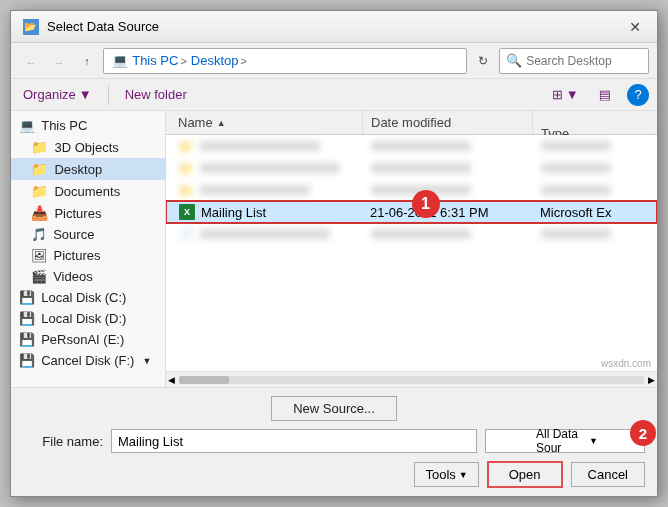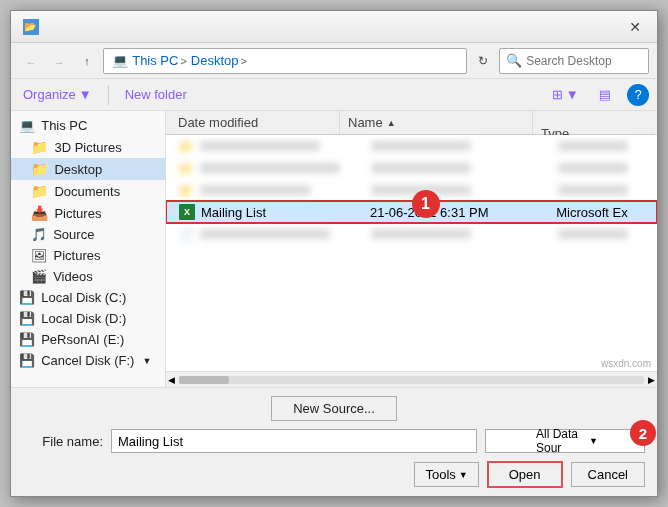--- a/index.html
+++ b/index.html
@@ -13,41 +13,41 @@
     .nav-bar { display: flex; align-items: center; padding: 4px 8px; gap: 4px; background: #f0f0f0; border-bottom: 1px solid #ddd; height: 36px; }
     .nav-btn { width: 24px; height: 24px; background: none; border: 1px solid transparent; cursor: pointer; display: flex; align-items: center; justify-content: center; font-size: 11px; color: #444; border-radius: 2px; }
     .nav-btn.disabled { opacity: 0.4; cursor: default; }
     .address-bar { flex: 1; height: 26px; border: 1px solid #aaa; background: white; display: flex; align-items: center; padding: 0 8px; gap: 4px; border-radius: 2px; }
     .breadcrumb-item { display: flex; align-items: center; gap: 2px; color: #0066cc; cursor: pointer; font-size: 12px; }
     .breadcrumb-sep { color: #666; font-size: 11px; }
     .refresh-btn { width: 24px; height: 26px; background: none; border: 1px solid transparent; cursor: pointer; display: flex; align-items: center; justify-content: center; font-size: 12px; color: #444; }
     .search-bar { width: 150px; height: 26px; border: 1px solid #aaa; background: white; display: flex; align-items: center; padding: 0 6px; gap: 4px; border-radius: 2px; }
     .search-bar input { border: none; outline: none; flex: 1; font-size: 12px; color: #888; background: transparent; }
     .toolbar { display: flex; align-items: center; padding: 4px 8px; gap: 12px; background: #f0f0f0; border-bottom: 1px solid #ddd; height: 32px; }
-    .toolbar-btn { background: none; border: none; cursor: pointer; font-size: 13px; color: #8b5cf6; display: flex; align-items: center; gap: 3px; padding: 2px 4px; }
+    .toolbar-btn { background: none; border: none; cursor: pointer; font-size: 13px; color: #701a75; display: flex; align-items: center; gap: 3px; padding: 2px 4px; }
     .toolbar-divider { width: 1px; height: 20px; background: #ccc; }
     .main-content { display: flex; flex: 1; overflow: hidden; }
     .sidebar { width: 155px; background: #f8f8f8; border-right: 1px solid #ddd; overflow-y: auto; padding: 4px 0; }
     .sidebar-item { display: flex; align-items: center; gap: 6px; padding: 3px 8px; cursor: pointer; font-size: 12px; color: #222; white-space: nowrap; }
     .sidebar-item.selected { background: #cce0f5; }
     .file-list-area { flex: 1; display: flex; flex-direction: column; overflow: hidden; }
     .file-list-header { display: flex; background: #f0f0f0; border-bottom: 1px solid #ccc; height: 24px; padding: 0 4px; }
     .col-header { display: flex; align-items: center; font-size: 12px; color: #444; padding: 0 8px; border-right: 1px solid #ddd; cursor: pointer; user-select: none; }
     .col-header.name { flex: 1; }
     .col-header.date { width: 170px; }
     .col-header.type { width: 120px; margin-top: 21px; }
     .col-sort { font-size: 9px; margin-left: 4px; }
     .file-list { flex: 1; overflow-y: auto; background: white; position: relative; }
     .file-row { display: flex; align-items: center; height: 22px; padding: 0 4px; }
     .file-row.selected { background: #cce8ff; border: 1px solid #6ab4f5; }
     .file-row.selected { outline: 2px solid #e85555; outline-offset: -1px; }
     .file-cell { display: flex; align-items: center; padding: 0 8px; font-size: 12px; overflow: hidden; text-overflow: ellipsis; white-space: nowrap; }
     .file-cell.name { flex: 1; gap: 6px; }
     .file-cell.date { width: 170px; }
-    .file-cell.type { width: 120px; justify-content: center; }
+    .file-cell.type { width: 120px; }
     .blurred-row { filter: blur(3px); opacity: 0.7; }
     .excel-icon { width: 16px; height: 16px; background: #1e7e34; display: flex; align-items: center; justify-content: center; color: white; font-size: 9px; font-weight: bold; border-radius: 1px; flex-shrink: 0; }
     .h-scroll { height: 16px; background: #f0f0f0; border-top: 1px solid #ddd; display: flex; align-items: center; padding: 0 2px; }
     .bottom-panel { background: #f0f0f0; border-top: 1px solid #ddd; padding: 8px 12px; display: flex; flex-direction: column; gap: 8px; }
     .new-source-row { display: flex; justify-content: center; }
     .new-source-btn { border: 1px solid #aaa; background: #f0f0f0; padding: 4px 21px; cursor: pointer; font-size: 13px; color: #222; }
     .filename-row { display: flex; align-items: center; gap: 8px; }
     .filename-label { color: #222; font-size: 13px; width: 80px; text-align: right; }
     .filename-input { flex: 1; height: 24px; border: 1px solid #aaa; background: white; padding: 0 6px; font-size: 13px; }
     .actions-row { display: flex; justify-content: flex-end; gap: 8px; align-items: center; }
@@ -60,20 +60,21 @@
     .dropdown-select span { flex: 1; font-size: 12px; }
   </style>
 </head>
 <body>
 
 <div class="dialog">
 
   <div class="title-bar">
     <div class="title-bar-left">
       <span class="title-icon">📂</span>
+      <span class="title-text">Select Data Source</span>
     </div>
     <button class="title-close">✕</button>
   </div>
 
   <div class="nav-bar">
     <button class="nav-btn disabled" title="Back">←</button>
     <button class="nav-btn disabled" title="Forward">→</button>
     <button class="nav-btn" title="Up">↑</button>
     <div class="address-bar">
       <span style="font-size:13px;">💻</span>
@@ -117,21 +118,21 @@
 
   <div class="main-content">
 
     <div class="sidebar">
       <div class="sidebar-item">
         <span>💻</span>
         <span>This PC</span>
       </div>
       <div class="sidebar-item" style="padding-left:20px;">
         <span style="color:#dcb000;font-size:14px;">📁</span>
-        <span>3D Pictures</span>
+        <span>3D Objects</span>
       </div>
       <div class="sidebar-item selected" style="padding-left:20px;">
         <span style="color:#4a90d9;font-size:14px;">📁</span>
         <span>Desktop</span>
       </div>
       <div class="sidebar-item" style="padding-left:20px;">
         <span style="color:#dcb000;font-size:14px;">📁</span>
         <span>Documents</span>
       </div>
       <div class="sidebar-item" style="padding-left:20px;">
@@ -164,26 +165,26 @@
       </div>
       <div class="sidebar-item">
         <span style="font-size:13px;">💾</span>
         <span>Cancel Disk (F:)</span>
         <span style="font-size:9px;margin-left:2px;">▼</span>
       </div>
     </div>
 
     <div class="file-list-area">
       <div class="file-list-header">
-        <div class="col-header date">
-          <span>Date modified</span>
-        </div>
         <div class="col-header name">
           <span>Name</span>
           <span class="col-sort">▲</span>
+        </div>
+        <div class="col-header date">
+          <span>Date modified</span>
         </div>
         <div class="col-header type">
           <span>Type</span>
         </div>
       </div>
       <div class="file-list" style="position:relative;">
 
         <div class="file-row blurred-row">
           <div class="file-cell name">
             <span style="font-size:13px;color:#dcb000;">📁</span>

